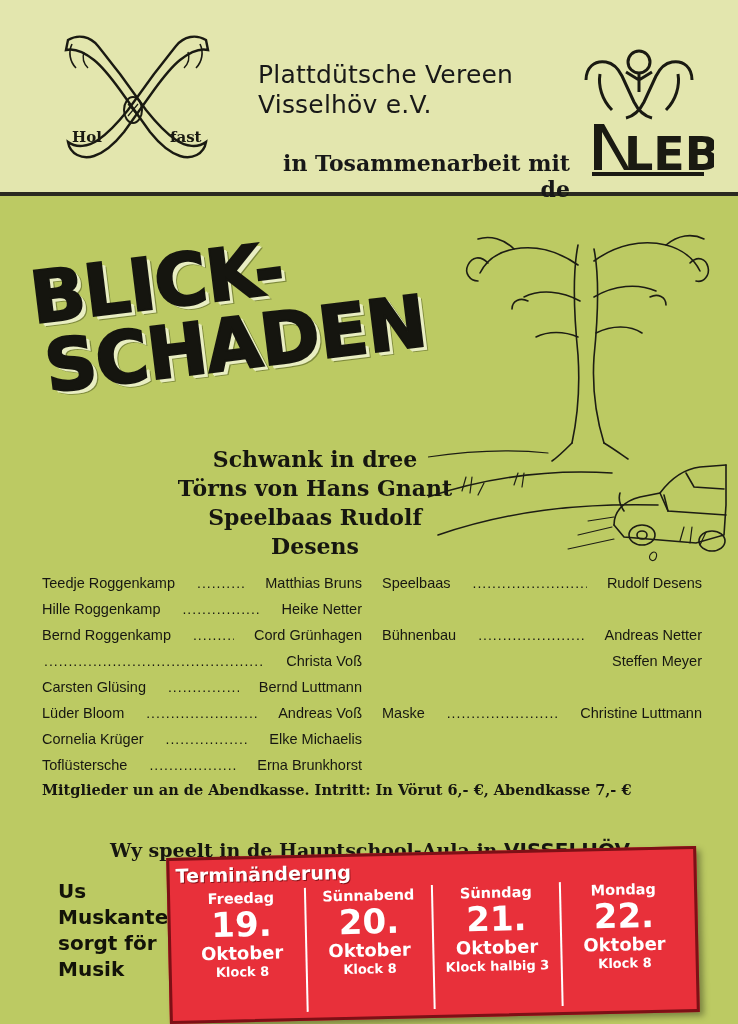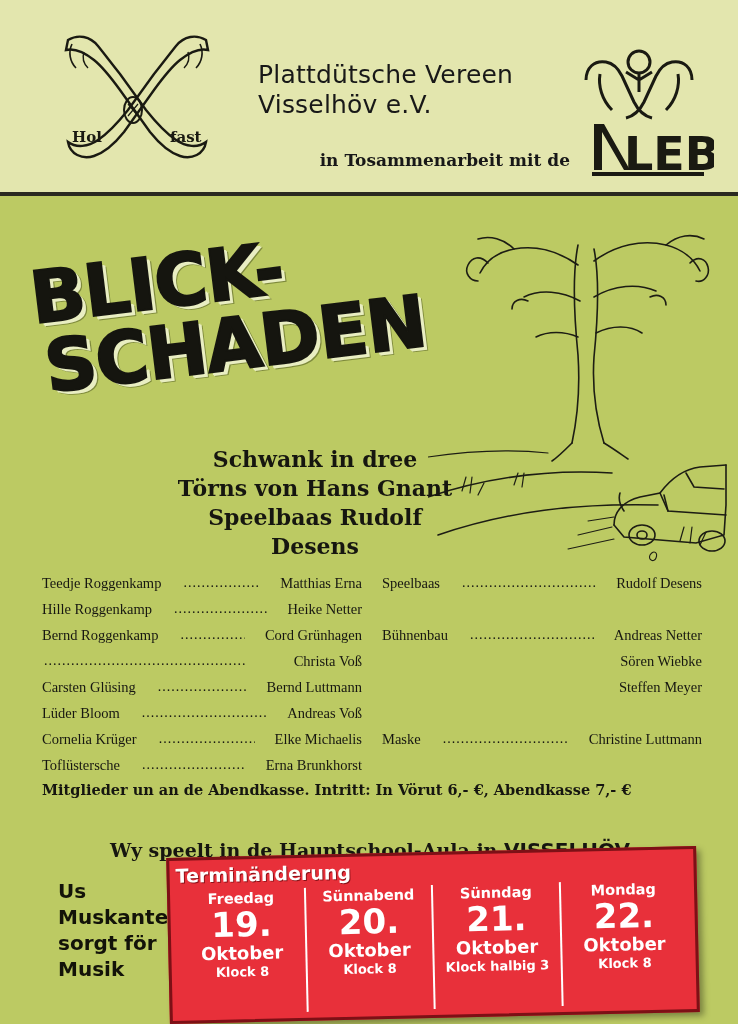--- a/index.html
+++ b/index.html
@@ -49,21 +49,21 @@
     letter-spacing: 0.2px;
   }
   .header-sub {
     position: absolute;
     left: 280px; top: 150px;
     width: 290px;
     text-align: right;
     color: #181818;
     font-family: "DejaVu Serif", serif;
     font-weight: bold;
-    font-size: 17px;
+    font-size: 22px;
   }
   .leb-logo {
     position: absolute;
     right: 24px; top: 28px;
     width: 150px; height: 150px;
   }
 
   
   .title-block {
     position: absolute;
@@ -116,21 +116,21 @@
     width: 660px;
     height: 200px;
   }
   .cast-col {
     position: absolute;
     top: 0;
   }
   .cast-col.left  { left: 0;   width: 320px; }
   .cast-col.right { left: 340px; width: 320px; }
   .cast-row {
-    font-family: Liberation Serif, serif;
+    font-family: Liberation Sans, sans-serif;
     font-size: 14.5px;
     color: #171711;
     height: 26px;
     line-height: 26px;
     white-space: nowrap;
     display: flex;
     align-items: flex-start;
     gap: 20px;
   }
   .cast-role {
@@ -369,21 +369,21 @@
     <div>Törns von Hans Gnant</div>
     <div>Speelbaas Rudolf Desens</div>
   </div>
 
   <div class="cast">
 
     <div class="cast-col left">
       <div class="cast-row">
         <span class="cast-role">Teedje Roggenkamp</span>
         <span class="cast-dots">.............................................</span>
-        <span class="cast-name">Matthias Erna</span>
+        <span class="cast-name">Matthias Bruns</span>
       </div>
       <div class="cast-row">
         <span class="cast-role">Hille Roggenkamp</span>
         <span class="cast-dots">.............................................</span>
         <span class="cast-name">Heike Netter</span>
       </div>
       <div class="cast-row">
         <span class="cast-role">Bernd Roggenkamp</span>
         <span class="cast-dots">.............................................</span>
         <span class="cast-name">Cord Grünhagen</span>
@@ -420,23 +420,20 @@
         <span class="cast-dots">.............................................</span>
         <span class="cast-name">Rudolf Desens</span>
       </div>
       <div class="cast-row">
         <span class="cast-role"></span>
       </div>
       <div class="cast-row">
         <span class="cast-role">Bühnenbau</span>
         <span class="cast-dots">.............................................</span>
         <span class="cast-name">Andreas Netter</span>
-      </div>
-      <div class="cast-row cont">
-        <span class="cast-name">Sören Wiebke</span>
       </div>
       <div class="cast-row cont">
         <span class="cast-name">Steffen Meyer</span>
       </div>
       <div class="cast-row">
         <span class="cast-role"></span>
       </div>
       <div class="cast-row">
         <span class="cast-role">Maske</span>
         <span class="cast-dots">.............................................</span>

